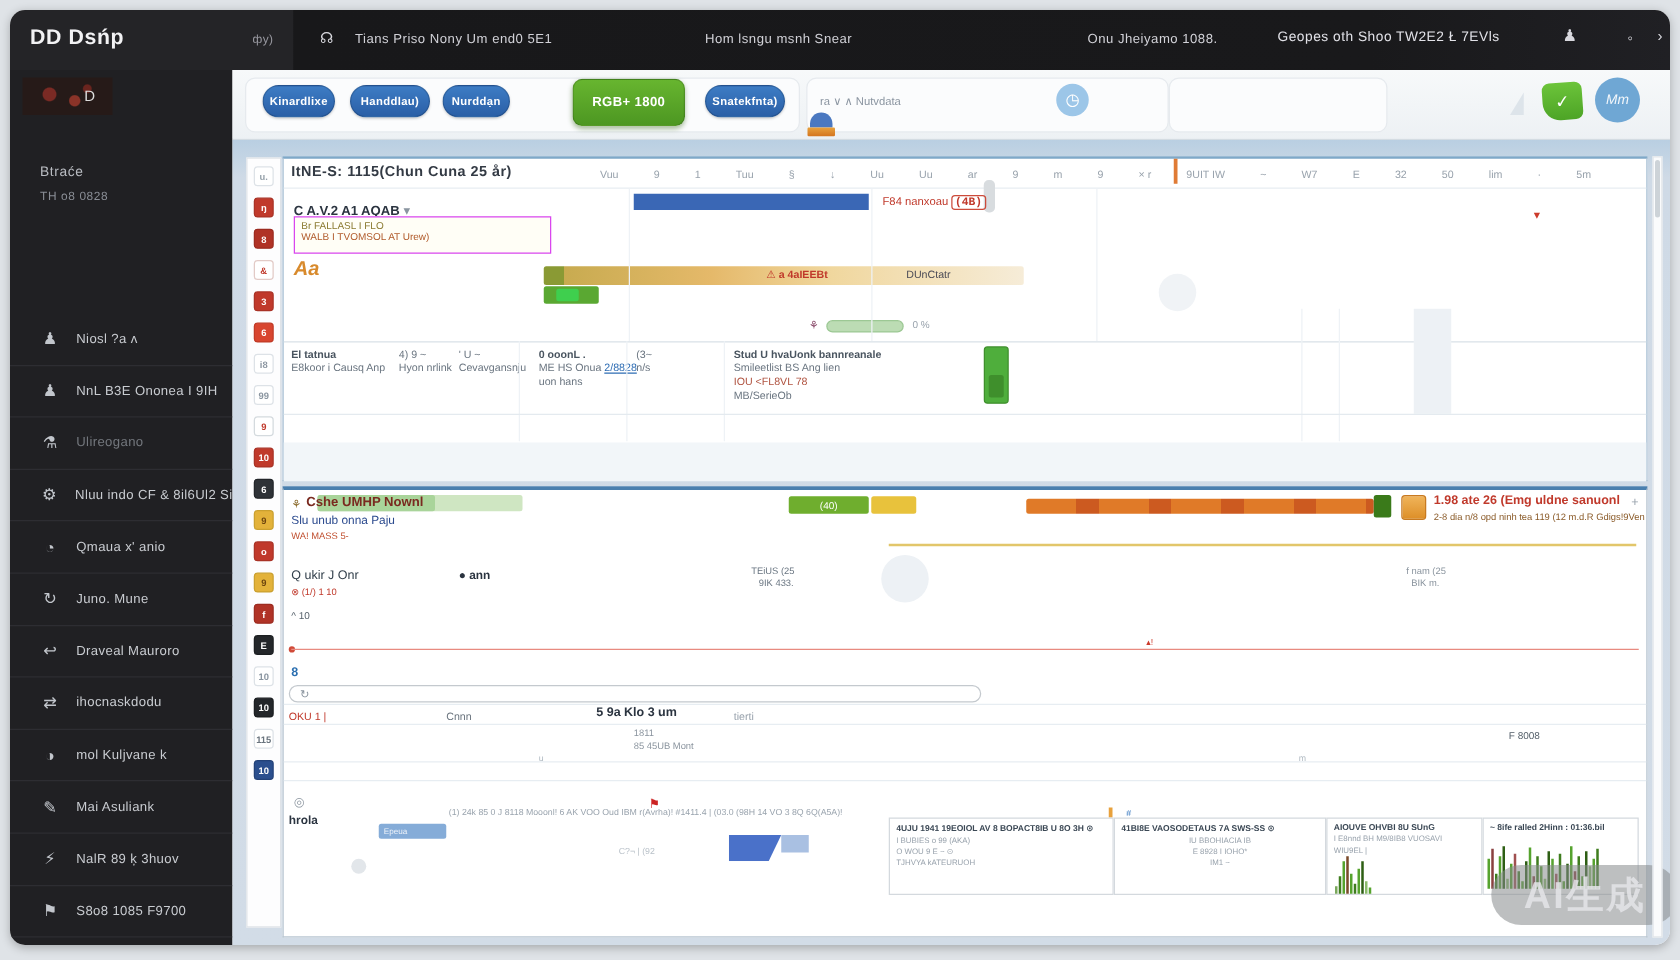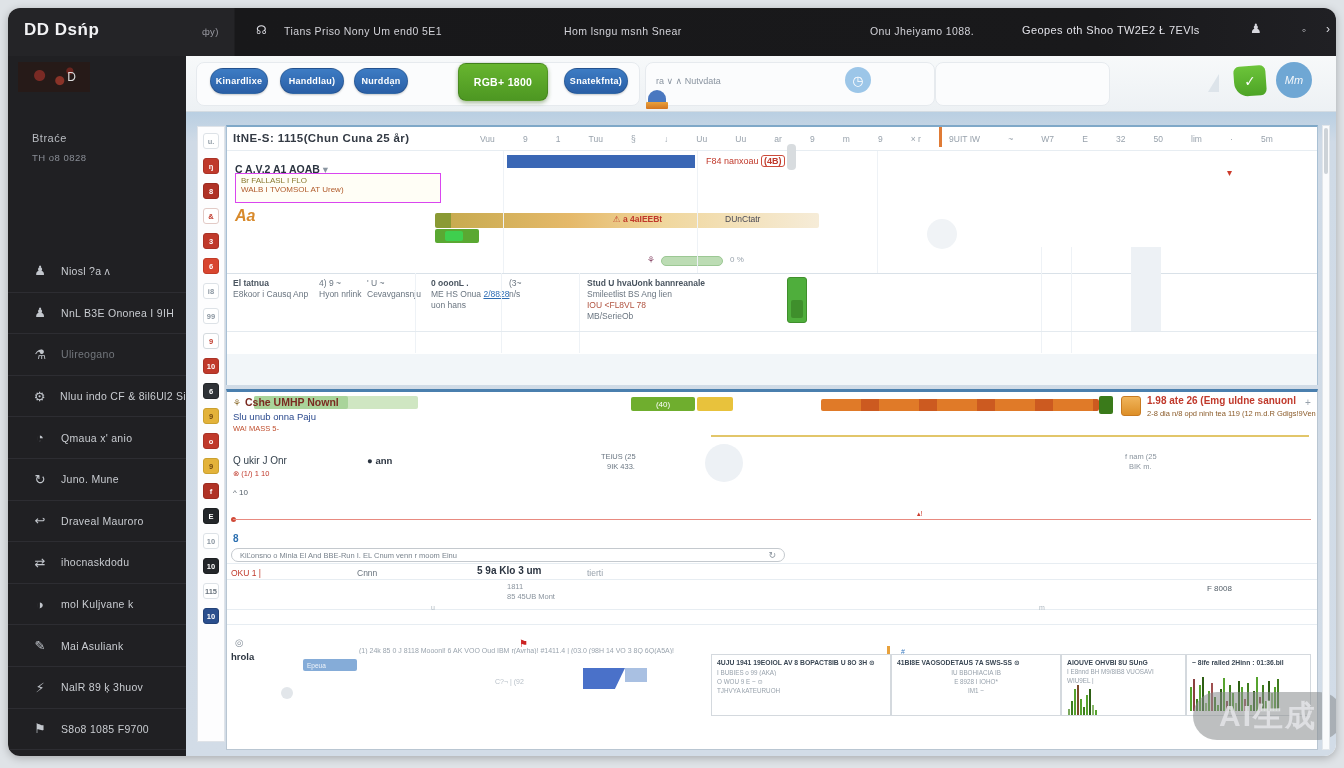--- a/index.html
+++ b/index.html
@@ -239,21 +239,21 @@
               <span class="tick">·</span>
               <span class="tick">5m</span>
             </div>
           <div class="hline" style="top:23px;"></div>
           <span class="abs" style="left:712px;top:0;width:3px;height:20px;background:#e07b35;"></span>
           <span class="abs" style="left:560px;top:17px;width:9px;height:26px;background:#d8dcdf;border-radius:4px;"></span>
           <span class="abs" style="left:1000px;top:40px;color:#cc3b2b;font-size:10px;">▾</span>
 
           <div class="abs" style="left:8px;top:36px;font-size:10.5px;color:#2b3440;font-weight:bold;"><span>C A.V.2 A1 AQAB</span> <span style="color:#8a95a0;">▾</span></div>
           <div class="abs" style="left:280px;top:28px;width:188px;height:13px;background:#3a67b5;"></div>
-          <div class="abs" style="left:479px;top:29px;font-size:9px;color:#c0392b;"><span>F84 nanxoau</span> <span style="border:1px solid #cc4b3b;border-radius:3px;padding:0 2px;font-weight:bold;">(4B)</span></div>
+          <div class="abs" style="left:479px;top:29px;font-size:9px;color:#c0392b;"><span>F84 nanxoau</span> <span style="border:1px solid #cc4b3b;border-radius:3px;padding:0 2px;font-weight:bold;font-family:Liberation Mono, monospace;">(4B)</span></div>
 
           <div class="abs" style="left:8px;top:46px;width:206px;height:30px;border:1px solid #d946ef;background:#fffef6;padding:2px 5px;">
             <div style="font-size:8px;color:#8a7a30;">Br FALLASL I FLO</div>
             <div style="font-size:8px;color:#b05a2a;">WALB I TVOMSOL AT  Urew)</div>
           </div>
           <div class="abs" style="left:8px;top:80px;font-size:16px;font-weight:bold;font-style:italic;color:#d88a2c;">Aa</div>
 
           <div class="abs" style="left:208px;top:86px;width:384px;height:15px;border-radius:2px;background:linear-gradient(90deg,#8a9a34 0 16px,#c8ab50 16px,#e5b96a 35%,#f0d79e 60%,#f6ecd8 100%);"></div>
           <span class="abs" style="left:386px;top:87px;font-size:8.5px;font-weight:bold;color:#c0392b;">⚠ a 4aIEEBt</span>
           <span class="abs" style="left:454px;top:87px;font-size:8.5px;color:#4a4a55;margin-left:44px;">DUnCtatr</span>
@@ -343,21 +343,20 @@
           <span class="abs" style="left:898px;top:60px;font-size:7.5px;color:#8a949e;">f nam (25</span>
           <span class="abs" style="left:902px;top:70px;font-size:7.5px;color:#8a949e;">BIK m.</span>
 
           <span class="abs" style="left:6px;top:96px;font-size:8px;color:#55606a;">^ 10</span>
           <span class="abs" style="left:4px;top:125px;width:5px;height:5px;border-radius:50%;background:#d04a38;"></span>
           <span class="abs" style="left:6px;top:127px;width:1078px;height:1px;background:#e88a80;"></span>
           <span class="abs" style="left:690px;top:118px;font-size:7px;color:#cc3b2b;">▴!</span>
 
           <span class="abs" style="left:6px;top:141px;font-size:10px;font-weight:bold;color:#2b6fb0;">8</span>
           <div class="abs" style="left:4px;top:156px;width:554px;height:14px;border:1px solid #c4c9ce;border-radius:7px;background:#fff;display:flex;align-items:center;padding:0 8px;cursor:text;">
-            <span style="font-size:7.5px;color:#7a848e;white-space:nowrap;overflow:hidden;flex:1;">KiĽonsno o Minla El And BBE-Run I. EL Cnum venn r moom Einu</span>
             <span style="font-size:9px;color:#8a949e;">↻</span>
           </div>
 
           <div class="hline" style="top:171px;"></div>
           <span class="abs" style="left:4px;top:176px;font-size:8.5px;color:#c0392b;">OKU 1 |</span>
           <span class="abs" style="left:130px;top:176px;font-size:8.5px;color:#6a747e;">Cnnn</span>
           <span class="abs" style="left:250px;top:173px;font-size:10px;font-weight:bold;color:#2b3440;">5 9a Klo 3 um</span>
           <span class="abs" style="left:360px;top:176px;font-size:8.5px;color:#98a2ac;">tierti</span>
           <div class="hline" style="top:187px;"></div>
           <span class="abs" style="left:280px;top:190px;font-size:7.5px;color:#8a949e;">1811</span>

